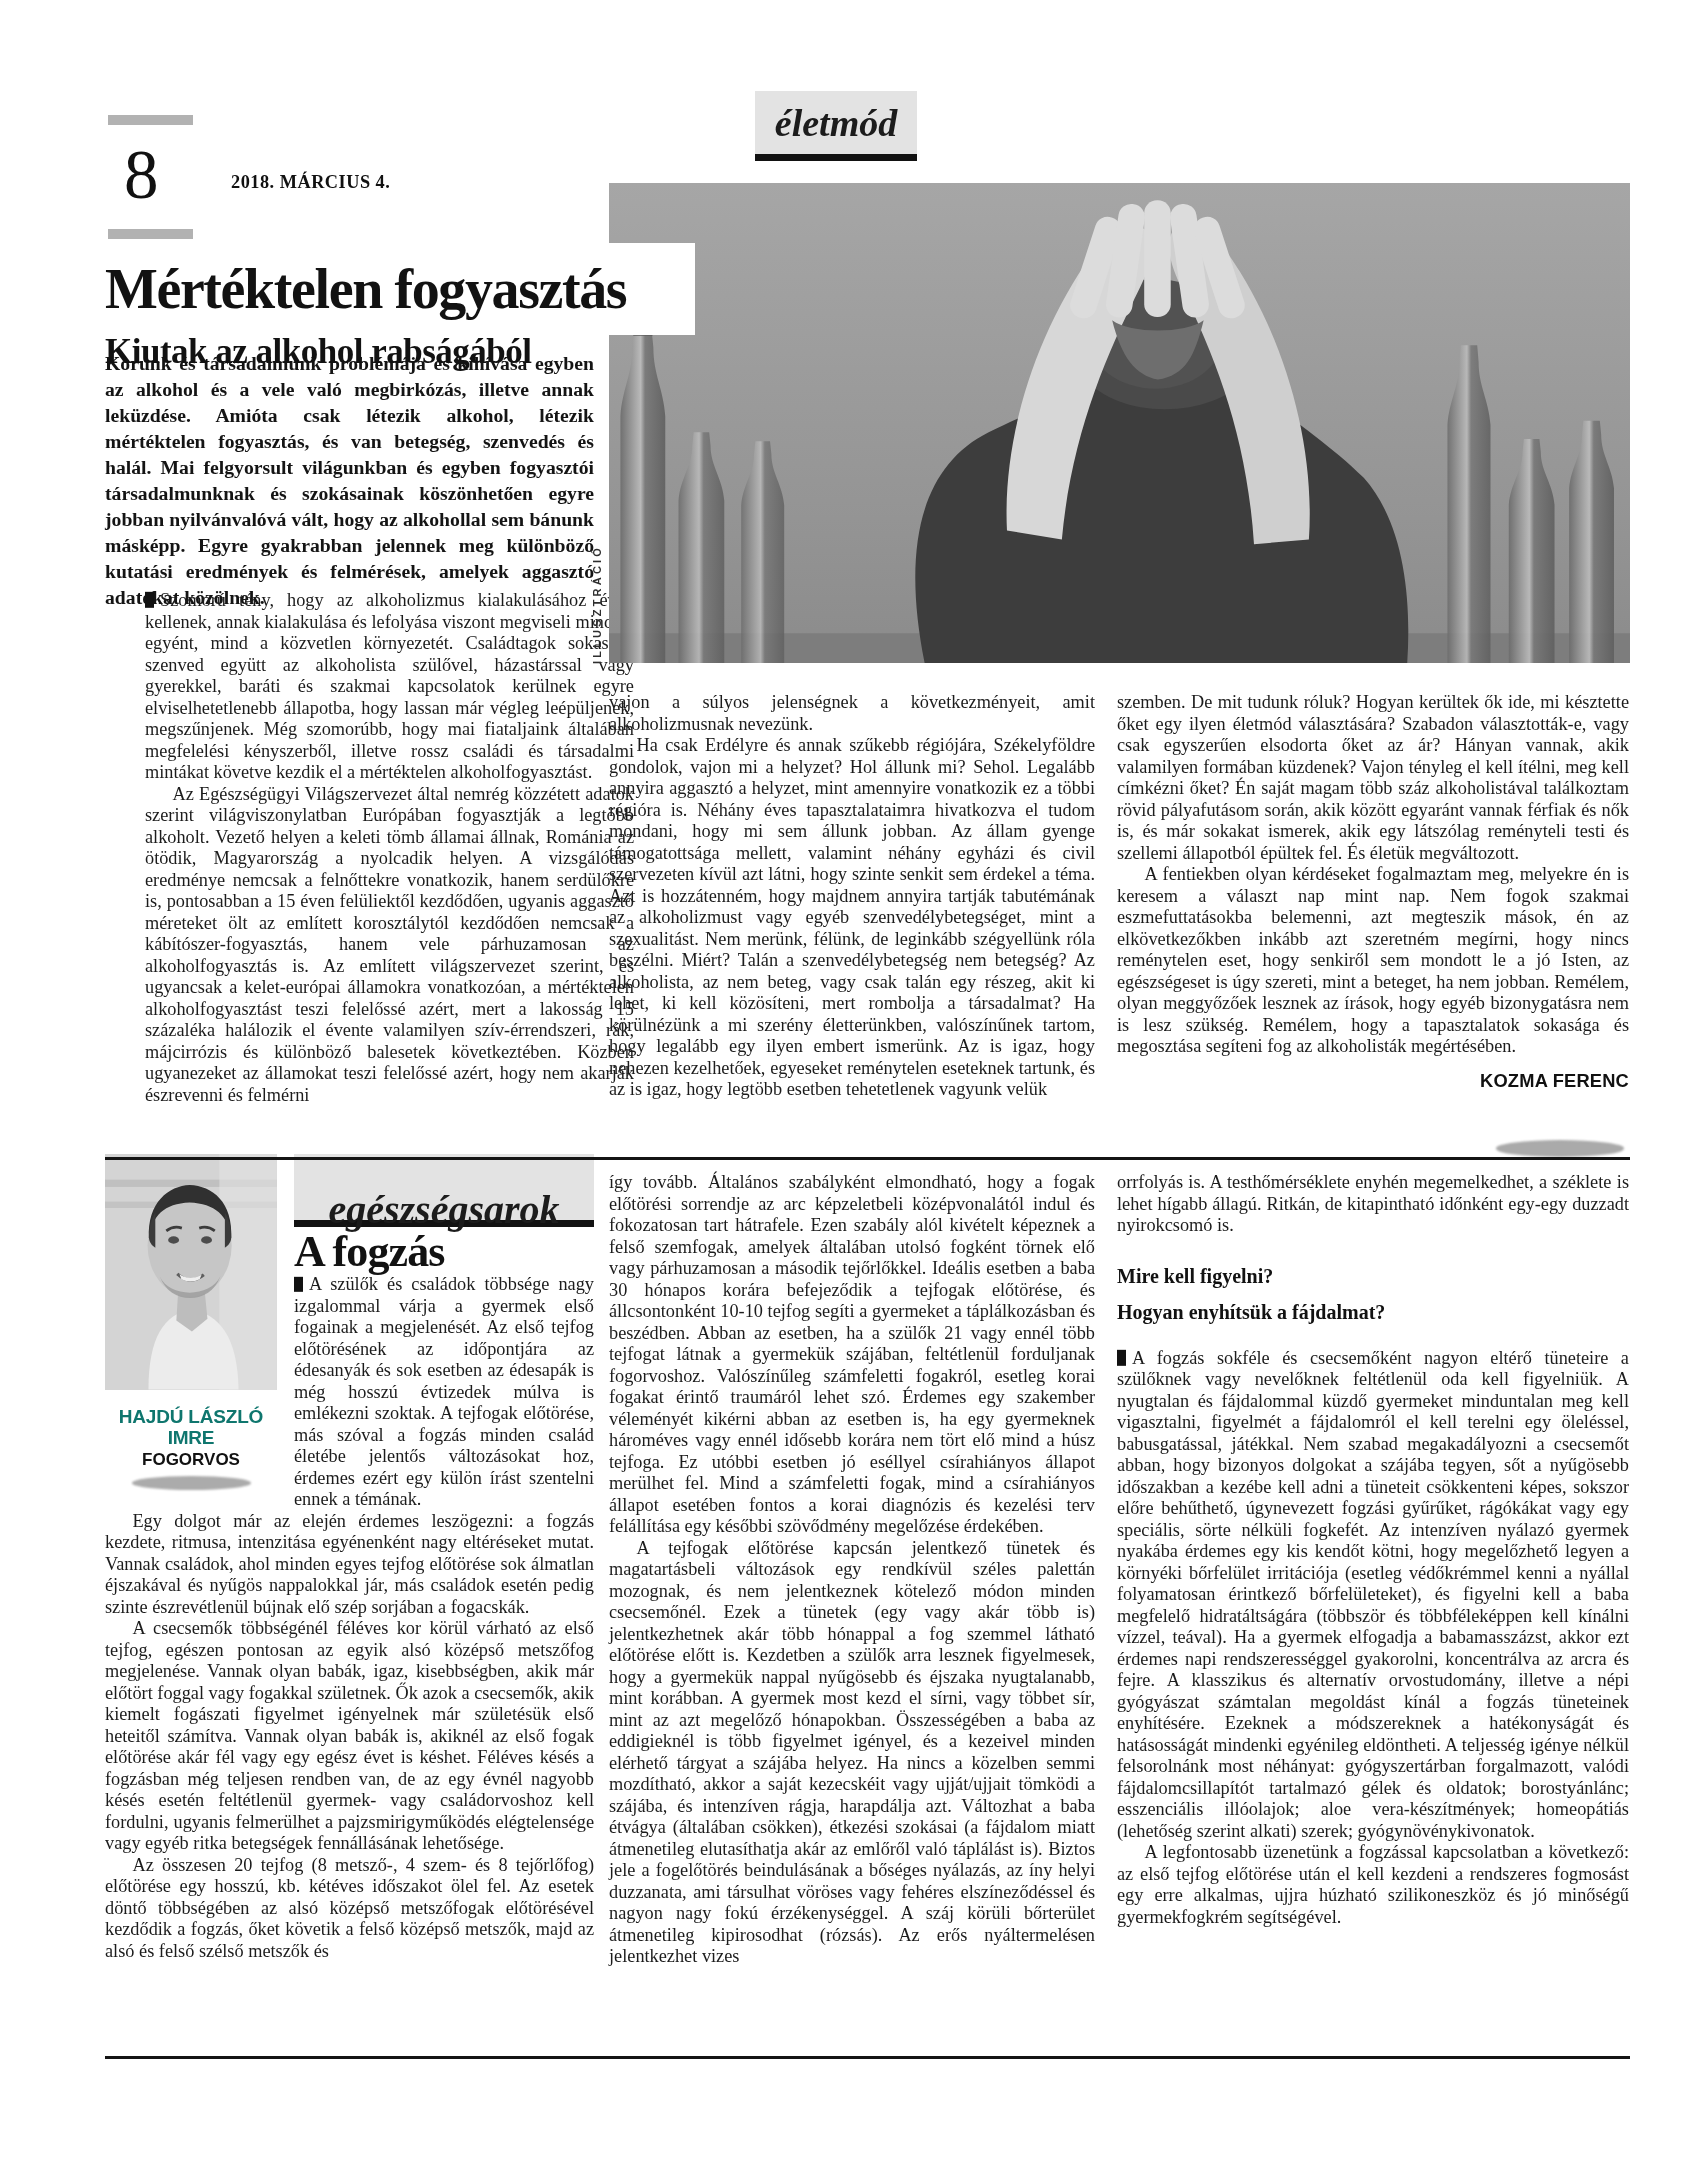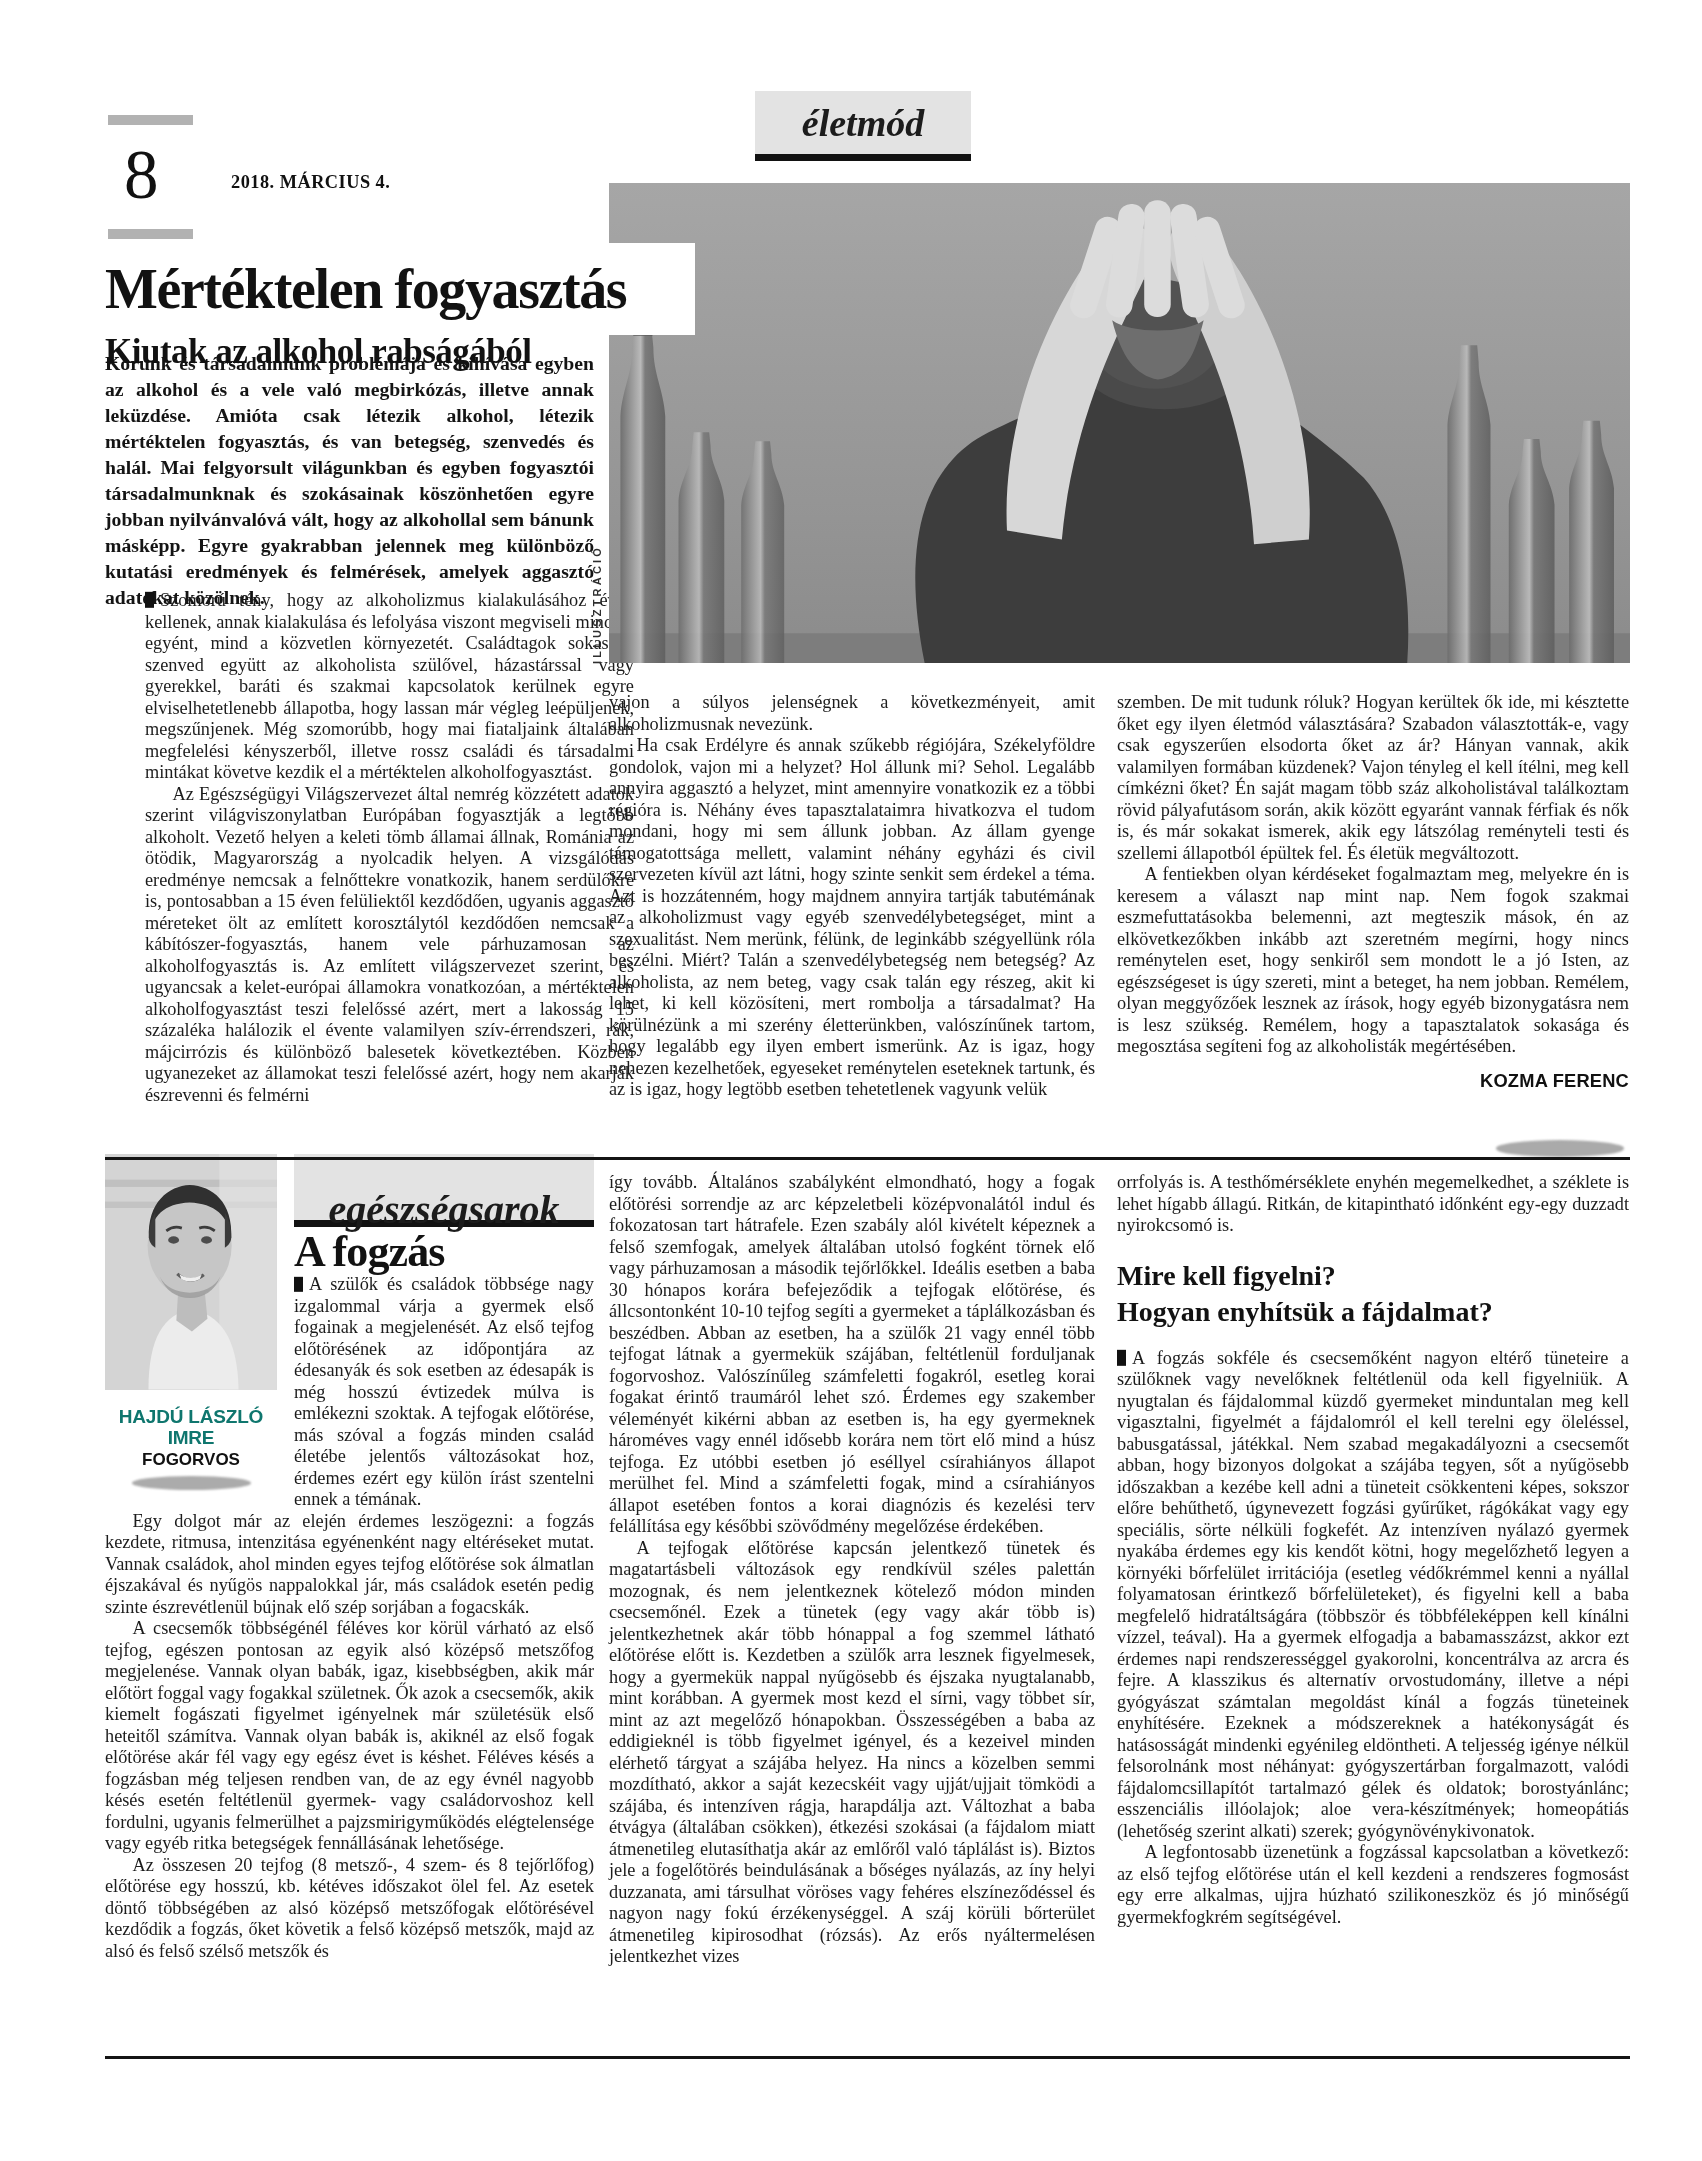--- a/index.html
+++ b/index.html
@@ -5,21 +5,21 @@
   html,body{margin:0;padding:0;background:#888;}
   .page{position:relative;width:1702px;height:2161px;background:#fff;overflow:hidden;
         color:#1a1a1a;font-family:"Liberation Serif","DejaVu Serif",serif;}
   [data-name]{box-sizing:border-box;}
 
   
   .hdr-bar{position:absolute;left:108px;width:85px;height:10px;background:#b2b2b2;}
   .hdr-bar.top{top:115px;} .hdr-bar.bot{top:229px;}
   .pageno{position:absolute;left:124px;top:123px;font-size:69px;line-height:105px;font-weight:400;color:#111;}
   .hdr-date{position:absolute;left:231px;top:172px;font-size:18.3px;font-weight:700;letter-spacing:0.5px;color:#111;}
-  .sect-box{position:absolute;left:755px;top:91px;width:216px;height:70px;background:#e3e3e3;
+  .sect-box{position:absolute;left:755px;top:91px;width:162px;height:70px;background:#e3e3e3;
             border-bottom:7.3px solid #121212;display:flex;align-items:center;justify-content:center;}
   .sect-box span{font-style:italic;font-weight:700;font-size:38px;color:#1c1c1c;}
   .masthead{position:absolute;left:1302px;top:69px;width:311px;height:105px;}
   .masthead .logo{position:absolute;left:6.4px;top:10px;font-style:italic;font-weight:700;
                   font-size:69px;letter-spacing:-1.8px;color:#121212;z-index:2;}
   .masthead .star{position:absolute;left:49px;top:-3.7px;z-index:1;}
   .masthead .rule{position:absolute;left:8.2px;top:91px;width:275px;height:9.2px;background:#141414;}
   .masthead .rule-gray{position:absolute;left:8.2px;top:91px;width:28px;height:9.2px;background:#b5b5b5;z-index:3;}
 
   
@@ -59,21 +59,21 @@
   .cap-name{margin-top:15.6px;width:172px;text-align:center;
             font-family:"Liberation Sans","DejaVu Sans",sans-serif;
             font-size:19px;font-weight:700;letter-spacing:-0.2px;color:#0f766e;}
   .cap-title{width:172px;text-align:center;font-family:"Liberation Sans","DejaVu Sans",sans-serif;
              font-size:17px;font-weight:700;color:#111;}
   .cap-oval{width:119px;height:13.7px;margin:6.4px auto 0 26.5px;background:#ababab;border-radius:50%;filter:blur(0.9px);}
   .rubric-banner{display:flex;align-items:flex-end;justify-content:center;height:73px;
                  background:#e3e3e3;border-bottom:7.3px solid #121212;}
   .rubric-banner span{font-style:italic;font-weight:700;font-size:40px;color:#1c1c1c;}
   .a2-headline{margin:13.7px 0 12px 0;font-size:44px;font-weight:700;letter-spacing:-0.9px;color:#121212;}
-  .a2-subhead{margin:21px 0 18.3px 0;font-size:28px;line-height:36px;font-weight:700;color:#121212;text-align:left;}
+  .a2-subhead{margin:21px 0 18.3px 0;font-size:20px;line-height:36px;font-weight:700;color:#121212;text-align:left;}
 </style>
 </head>
 <body>
 
 <div class="page" data-name="newspaper-page">
 
   <div class="hdr-bar top" data-name="page-number-top-bar"></div>
   <div class="pageno" data-name="page-number">8</div>
   <div class="hdr-bar bot" data-name="page-number-bottom-bar"></div>
   <div class="hdr-date" data-name="issue-date">2018. MÁRCIUS 4.</div>

